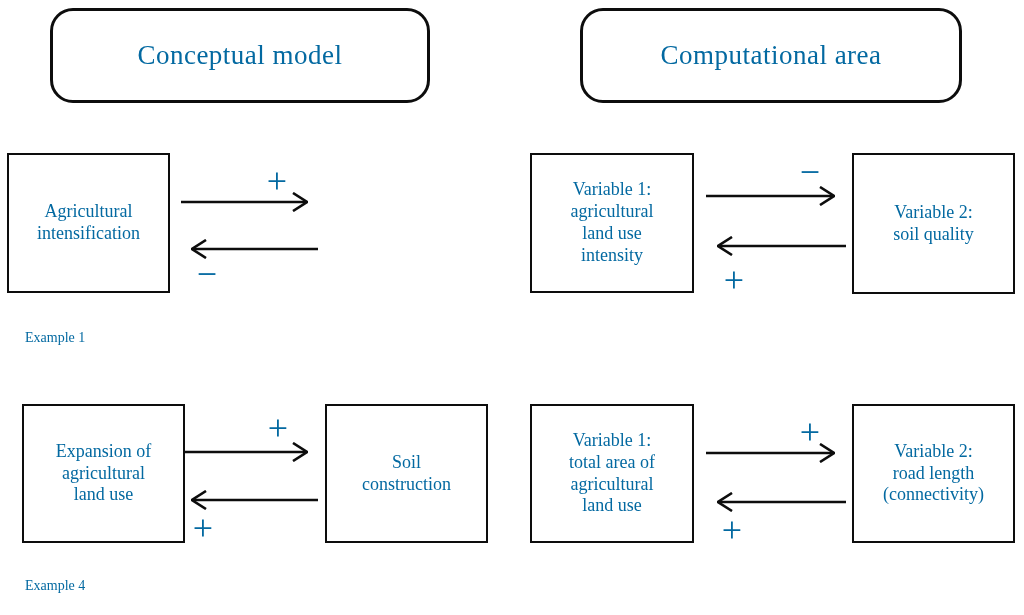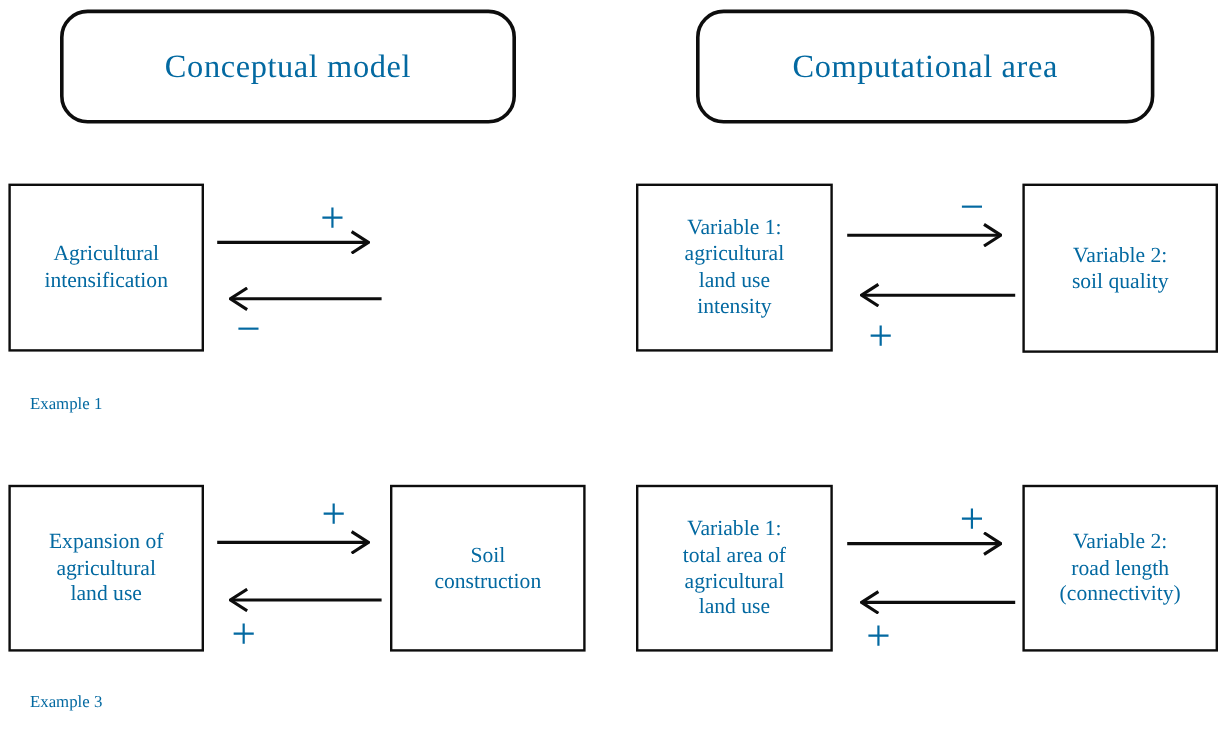--- a/index.html
+++ b/index.html
@@ -94,33 +94,33 @@
 agricultural
 land use
 intensity</div>
   <div class="nbox" style="left:852px; top:153px; width:163px; height:141px;">Variable 2:
 soil quality</div>
   <div class="sign" style="left:810px; top:172px;">−</div>
   <div class="sign" style="left:734px; top:280px;">+</div>
 
   <div class="ex-label" style="left:25px; top:330px;">Example 1</div>
 
-  <div class="nbox" style="left:7px; top:404px; width:163px; height:139px;">Expansion of
+  <div class="nbox" style="left:22px; top:404px; width:163px; height:139px;">Expansion of
 agricultural
 land use</div>
   <div class="nbox" style="left:325px; top:404px; width:163px; height:139px;">Soil
 construction</div>
   <div class="sign" style="left:278px; top:428px;">+</div>
   <div class="sign" style="left:203px; top:528px;">+</div>
 
   <div class="nbox" style="left:530px; top:404px; width:164px; height:139px;">Variable 1:
 total area of
 agricultural
 land use</div>
   <div class="nbox" style="left:852px; top:404px; width:163px; height:139px;">Variable 2:
 road length
 (connectivity)</div>
   <div class="sign" style="left:810px; top:432px;">+</div>
   <div class="sign" style="left:732px; top:530px;">+</div>
 
-  <div class="ex-label" style="left:25px; top:578px;">Example 3</div>
+  <div class="ex-label" style="left:25px; top:578px;">Example 4</div>
 
 </div>
 
 </body></html>

